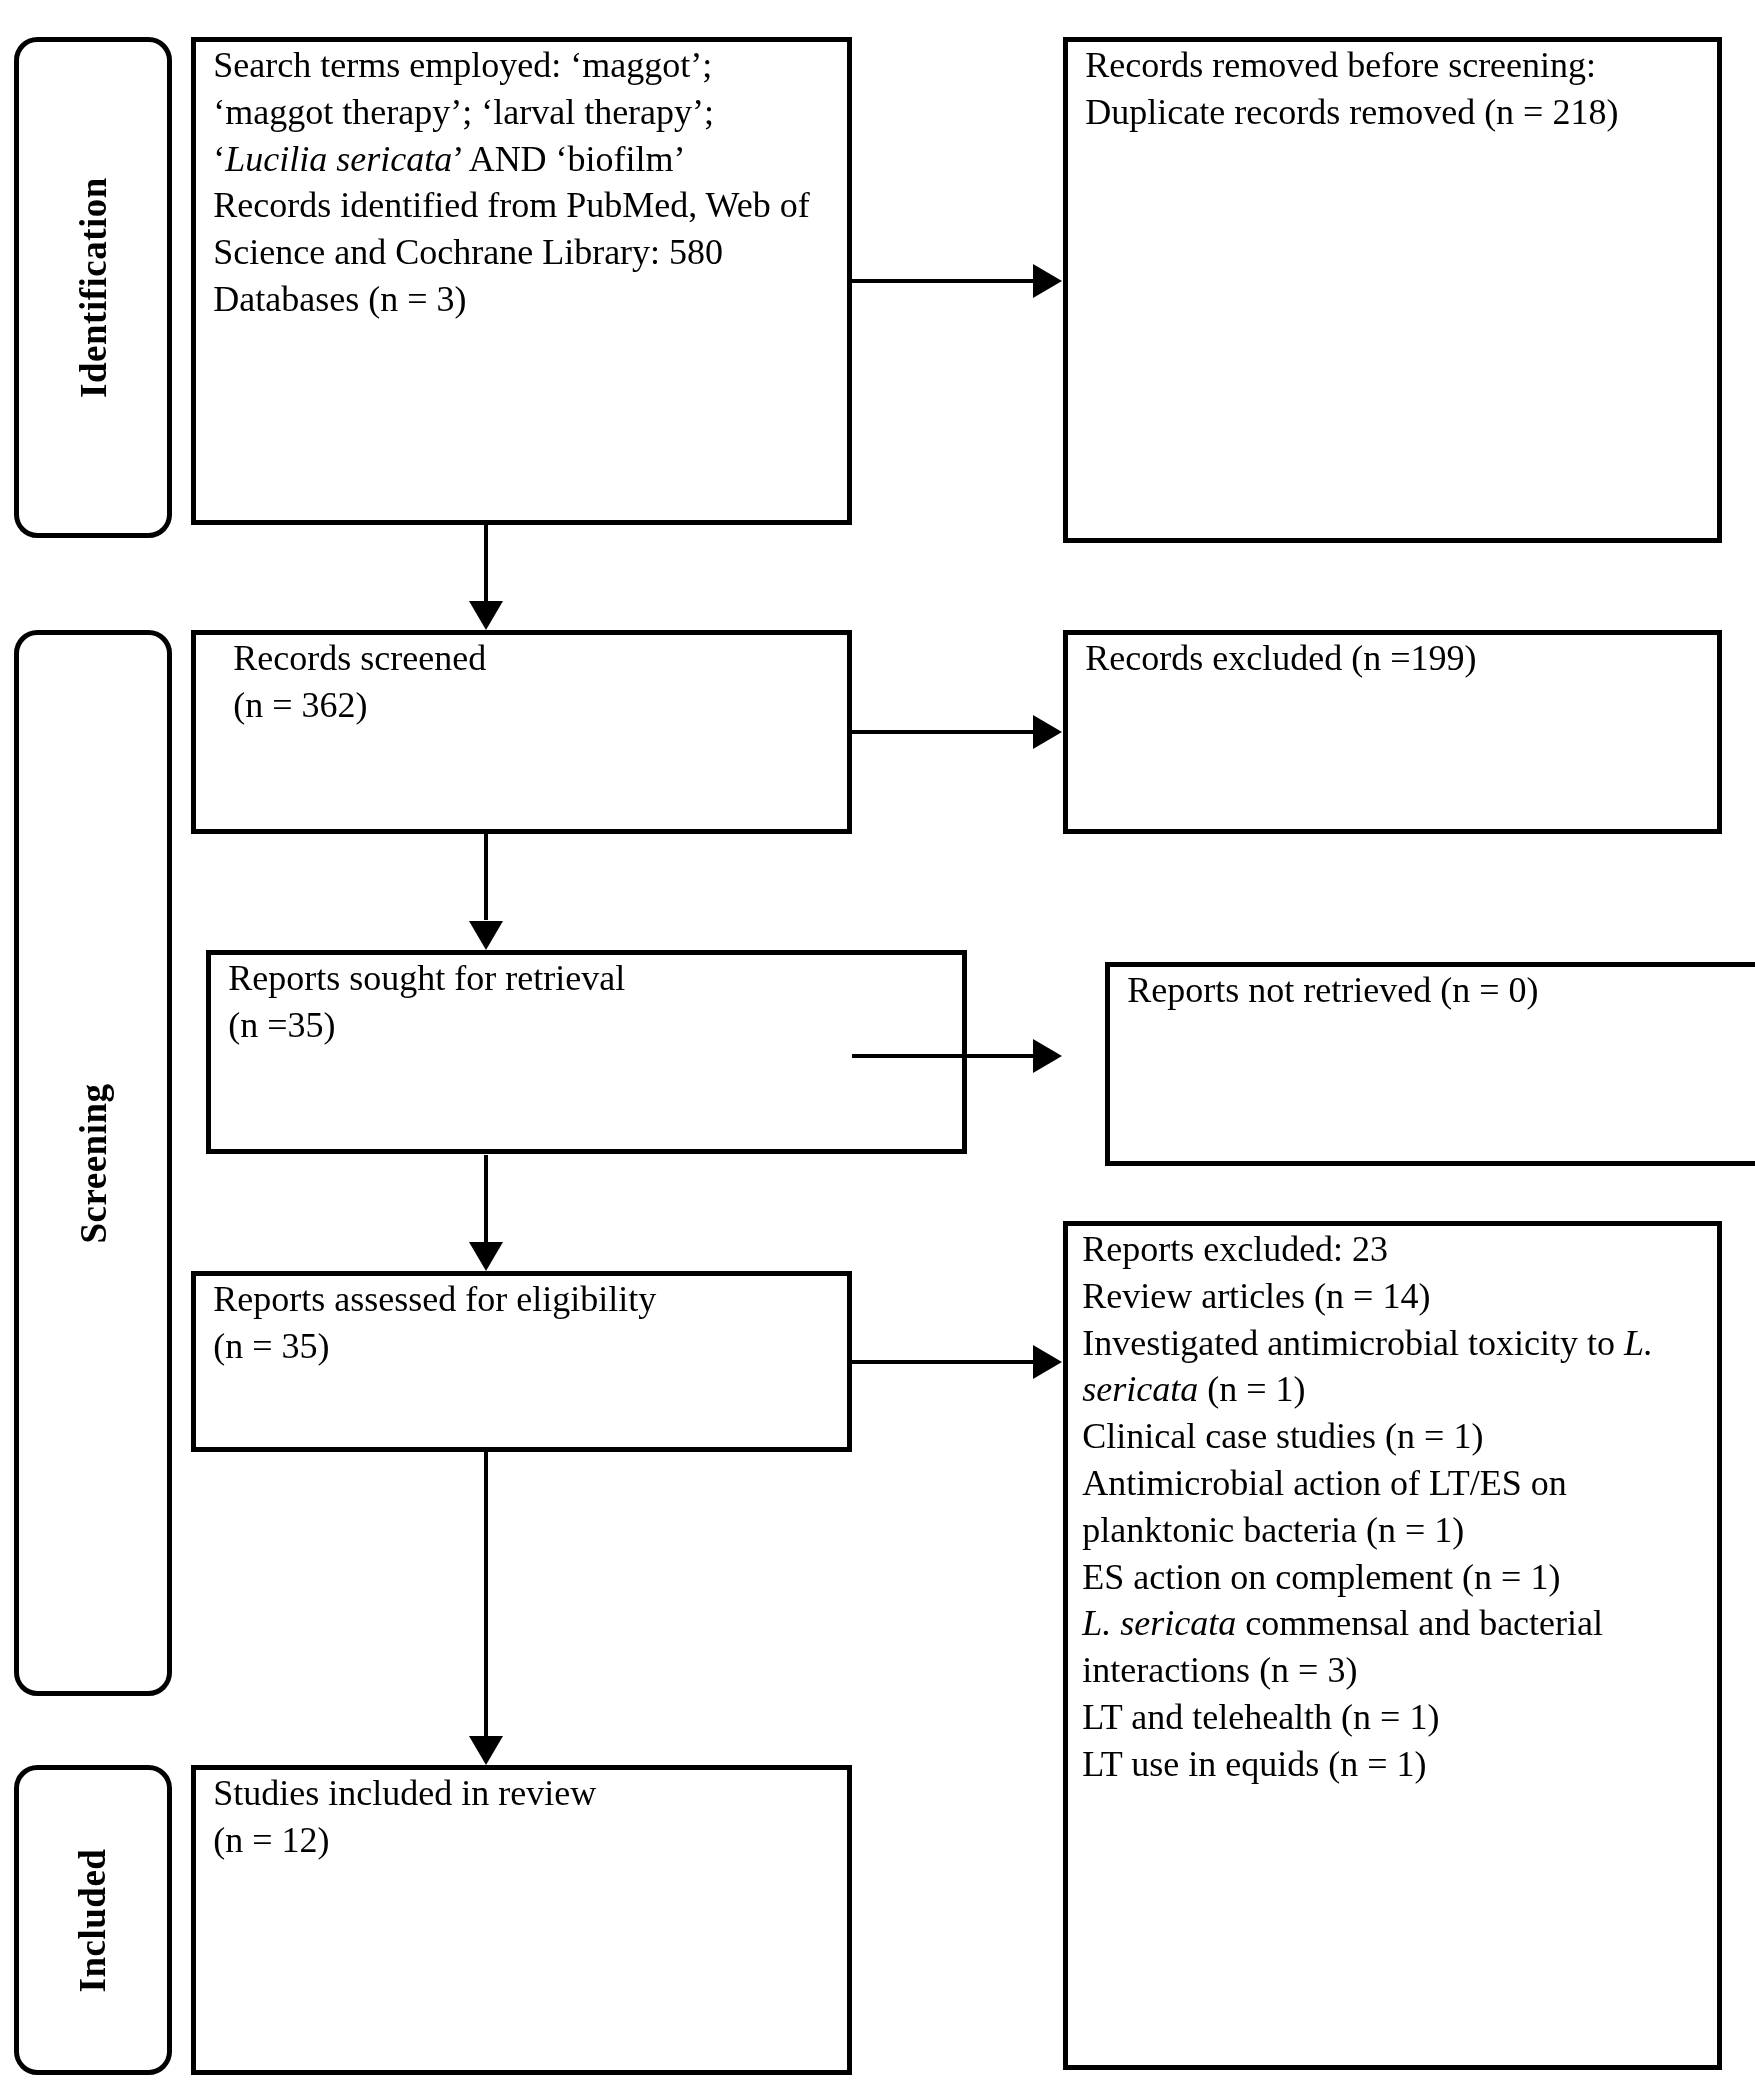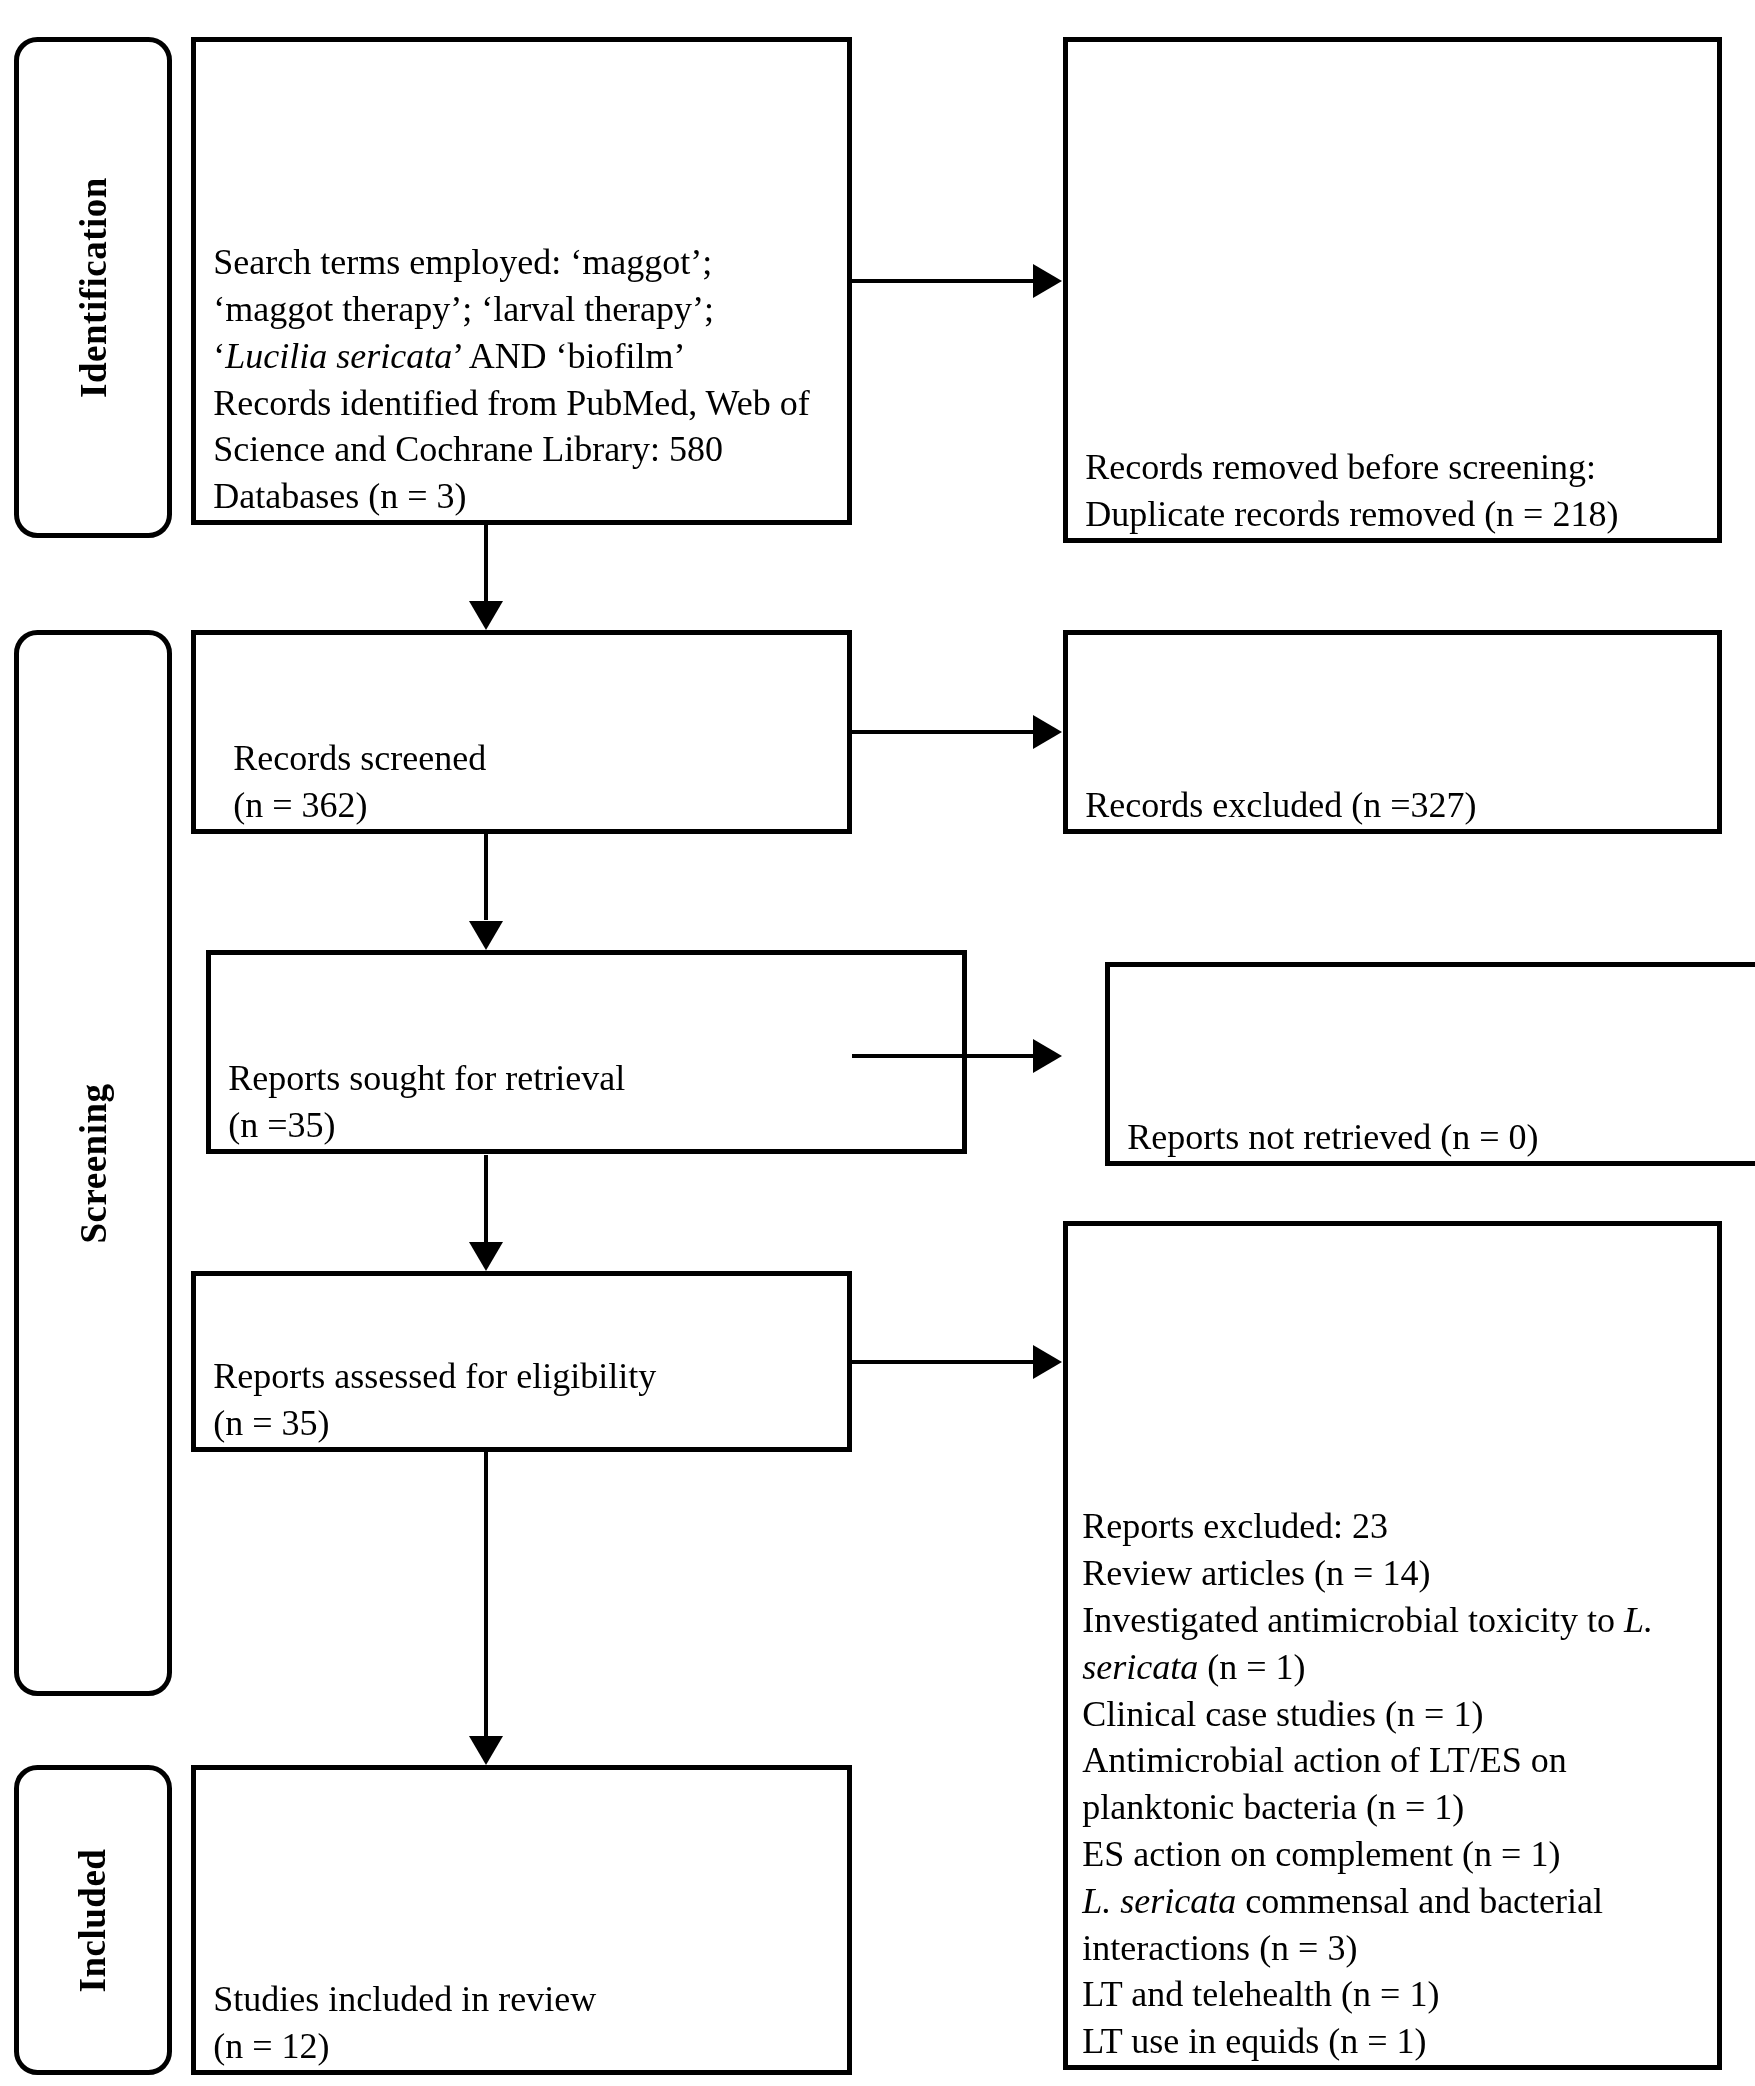--- a/index.html
+++ b/index.html
@@ -38,21 +38,21 @@
   }
 
   
   .box {
     position: absolute;
     box-sizing: border-box;
     border: 5.6px solid #000;
     background: #fff;
     display: flex;
     flex-direction: column;
-    justify-content: flex-end;
+    justify-content: flex-start;
   }
   .box .body {
     padding: 0 17.3px;
     font-size: 36px;
     line-height: 1.30;
   }
   .box .line {
     white-space: normal;
   }
   .it { font-style: italic; }
@@ -125,21 +125,21 @@
 
   <div class="box" style="left:191px; top:630px; width:661px; height:204px;padding-left:20px;">
     <div class="body">
       <div class="line">Records screened</div>
       <div class="line">(n = 362)</div>
     </div>
   </div>
 
   <div class="box" style="left:1063px; top:630px; width:659px; height:204px;">
     <div class="body">
-      <div class="line">Records excluded (n =327)</div>
+      <div class="line">Records excluded (n =199)</div>
     </div>
   </div>
 
   <div class="conn-h" style="left:852px; top:730px; width:181px;"></div>
   <div class="arrow-right" style="left:1033px; top:715px;"></div>
 
   <div class="conn-v" style="left:484px; top:834px; height:86px;"></div>
   <div class="arrow-down" style="left:469px; top:921px;"></div>
 
   <div class="box" style="left:206px; top:950px; width:761px; height:204px;">

